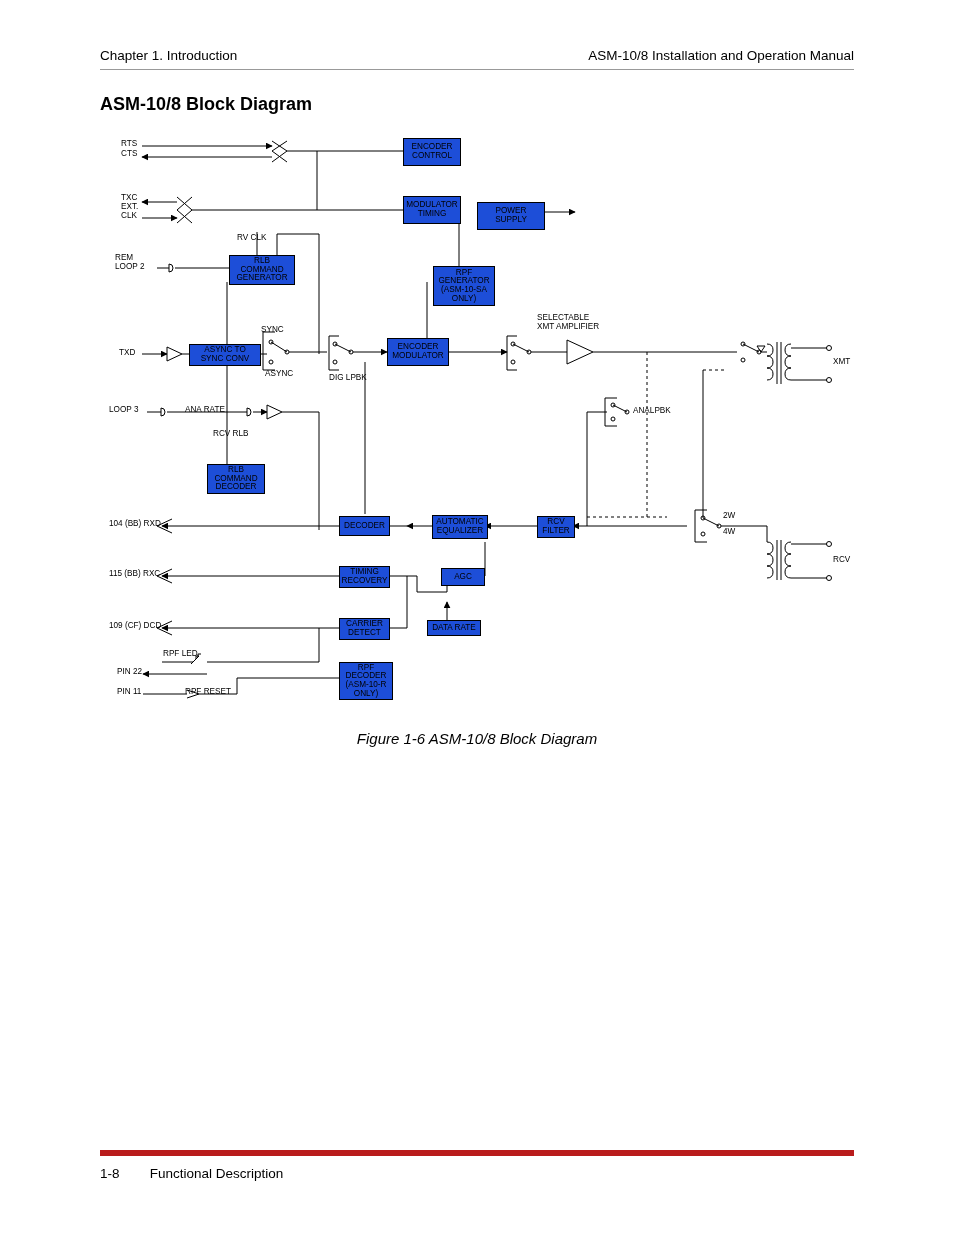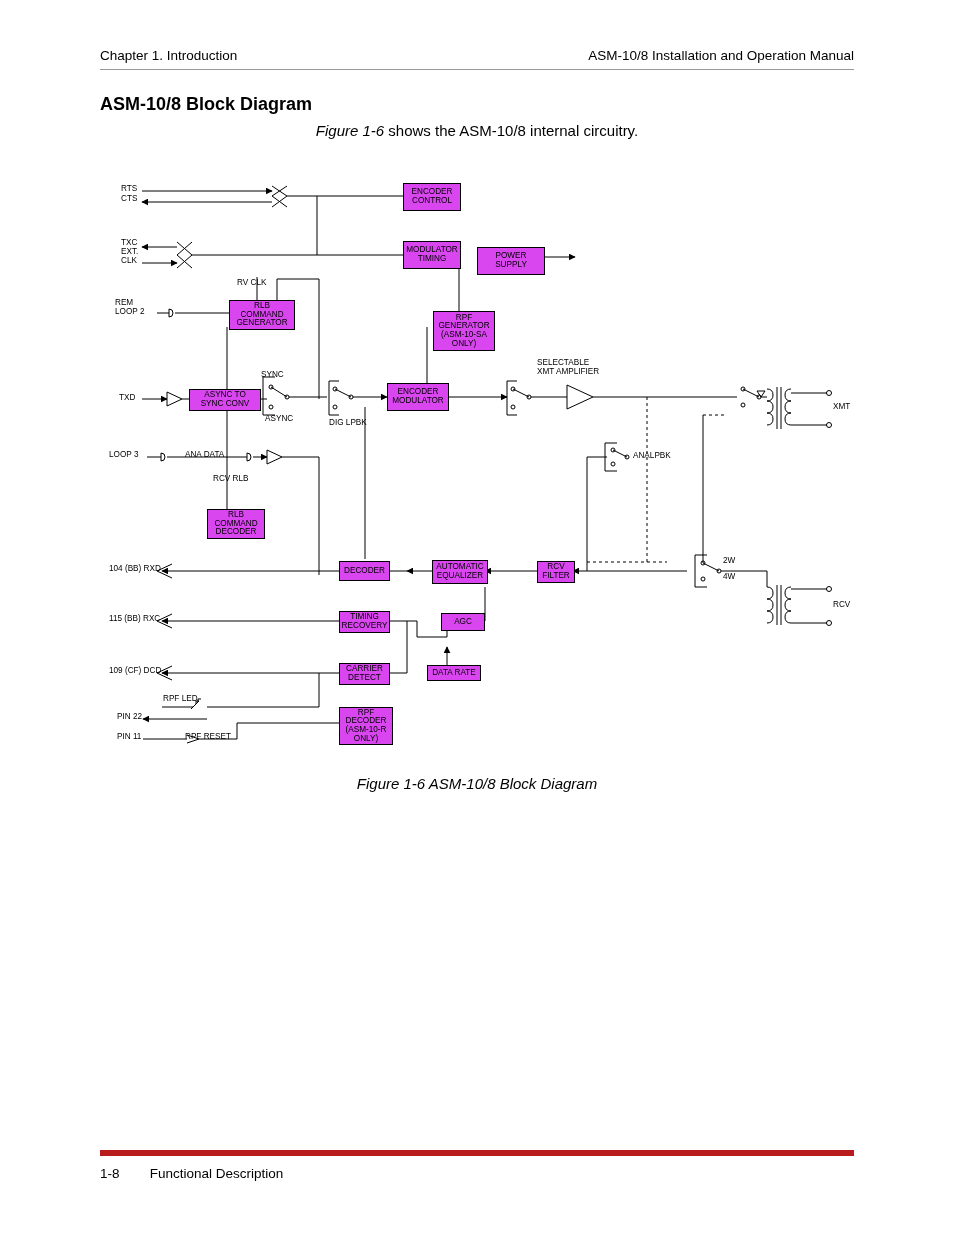--- a/index.html
+++ b/index.html
@@ -52,21 +52,21 @@
   .box {
     position: absolute;
     border: 1px solid #000;
     font-size: 8.2px;
     line-height: 1.05;
     text-align: center;
     display: flex;
     align-items: center;
     justify-content: center;
     padding: 1px 2px;
-    background: #d946ef;
+    background: #1d4ed8;
   }
   .lbl {
     position: absolute;
     font-size: 8.2px;
     line-height: 1.05;
     white-space: nowrap;
   }
   .caption {
     font-style: italic;
     text-align: center;
@@ -88,23 +88,20 @@
 
 <div class="page">
   <div class="header-row">
     <div>Chapter 1.  Introduction</div>
     <div class="header-right">
       <span class="bold">ASM-10/8</span><span> Installation and Operation Manual</span>
     </div>
   </div>
 
   <div class="section-title">ASM-10/8 Block Diagram</div>
-  <div class="intro-line">
-    <span class="fig-ref">Figure 1-6</span><span> shows the ASM-10/8 internal circuitry.</span>
-  </div>
 
   <div class="diagram-wrap">
 
     <svg viewBox="0 0 740 608">
       <defs>
         <marker id="arr" viewBox="0 0 10 10" refX="9" refY="5" markerWidth="7" markerHeight="7" orient="auto-start-reverse">
           <path d="M0,0 L10,5 L0,10 z" fill="#000"></path>
         </marker>
       </defs>
       <g stroke="#000" stroke-width="1" fill="none">
@@ -303,21 +300,21 @@
     <div class="lbl" style="left:14px;top:81px">EXT.</div>
     <div class="lbl" style="left:14px;top:90px">CLK</div>
     <div class="lbl" style="left:130px;top:112px">RV CLK</div>
     <div class="lbl" style="left:8px;top:132px;white-space:normal;width:40px">REM<br>LOOP 2</div>
     <div class="lbl" style="left:154px;top:204px">SYNC</div>
     <div class="lbl" style="left:12px;top:227px">TXD</div>
     <div class="lbl" style="left:158px;top:248px">ASYNC</div>
     <div class="lbl" style="left:222px;top:252px">DIG LPBK</div>
     <div class="lbl" style="left:430px;top:192px;white-space:normal;width:80px">SELECTABLE<br>XMT AMPLIFIER</div>
     <div class="lbl" style="left:2px;top:284px">LOOP 3</div>
-    <div class="lbl" style="left:78px;top:284px">ANA DATA</div>
+    <div class="lbl" style="left:78px;top:284px">ANA RATE</div>
     <div class="lbl" style="left:106px;top:308px">RCV RLB</div>
     <div class="lbl" style="left:526px;top:285px">ANALPBK</div>
     <div class="lbl" style="left:2px;top:398px">104 (BB) RXD</div>
     <div class="lbl" style="left:2px;top:448px">115 (BB) RXC</div>
     <div class="lbl" style="left:2px;top:500px">109 (CF) DCD</div>
     <div class="lbl" style="left:56px;top:528px">RPF LED</div>
     <div class="lbl" style="left:10px;top:546px">PIN 22</div>
     <div class="lbl" style="left:10px;top:566px">PIN 11</div>
     <div class="lbl" style="left:78px;top:566px">RPF RESET</div>
     <div class="lbl" style="left:726px;top:236px">XMT</div>

